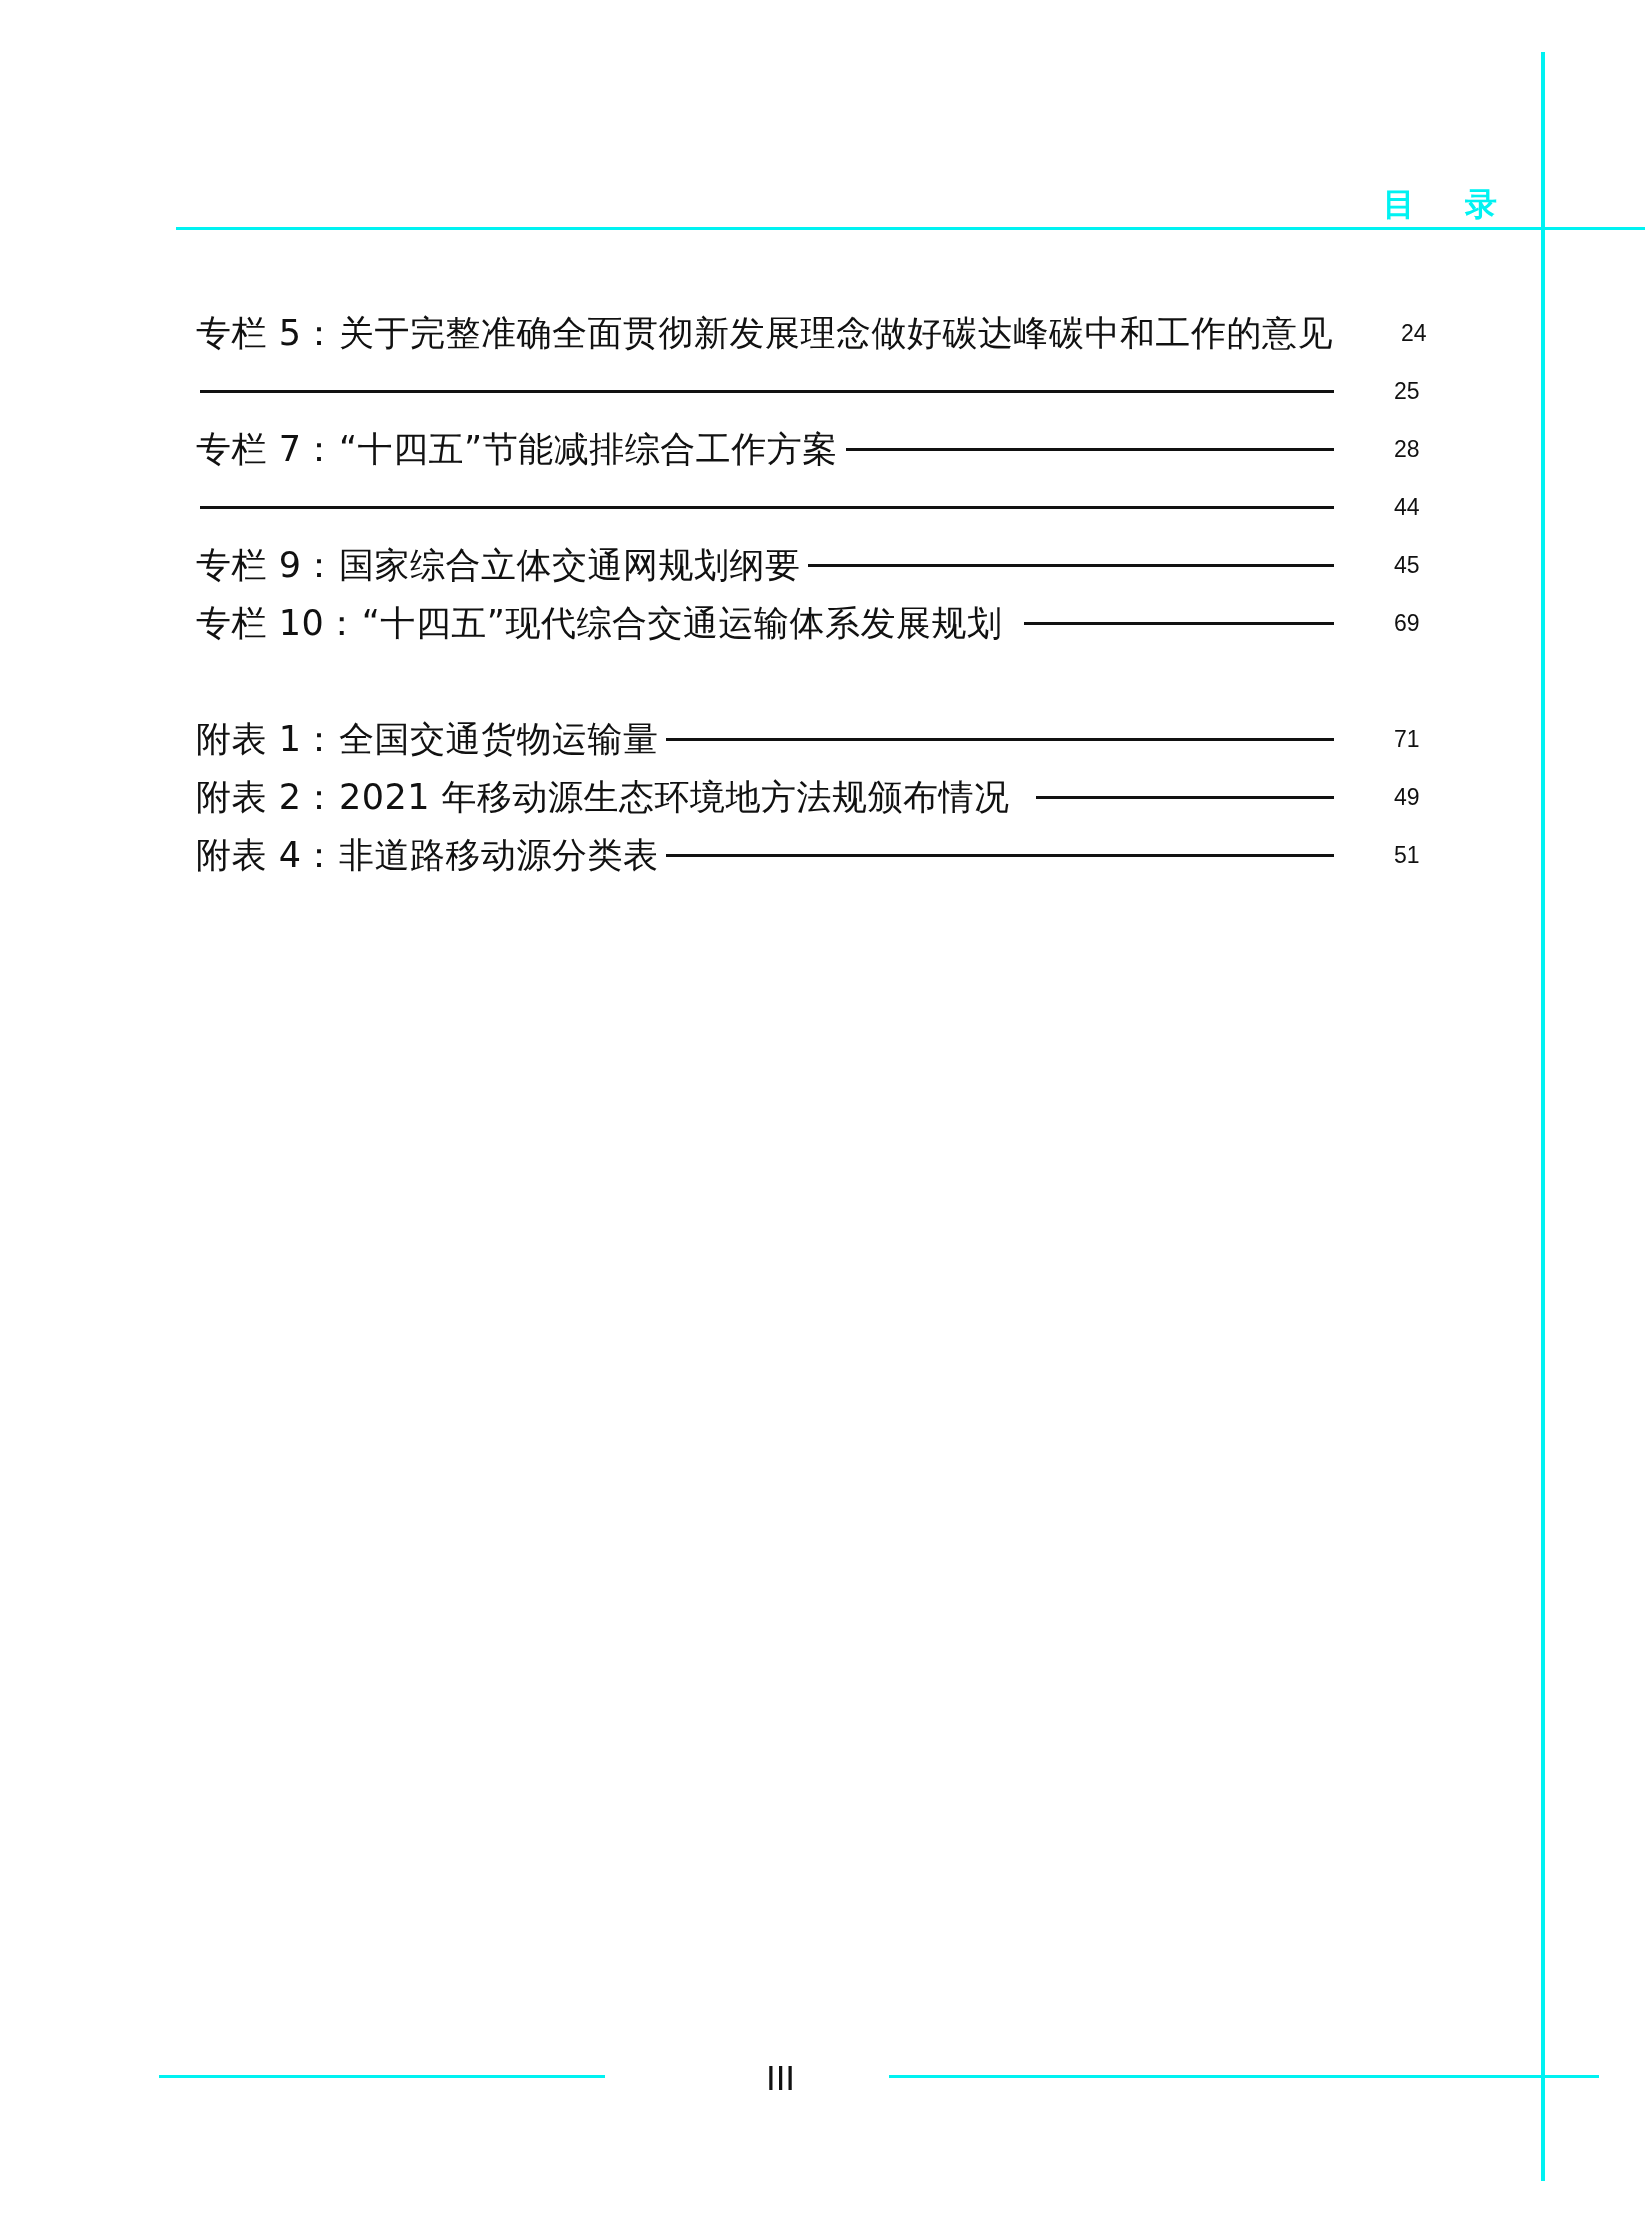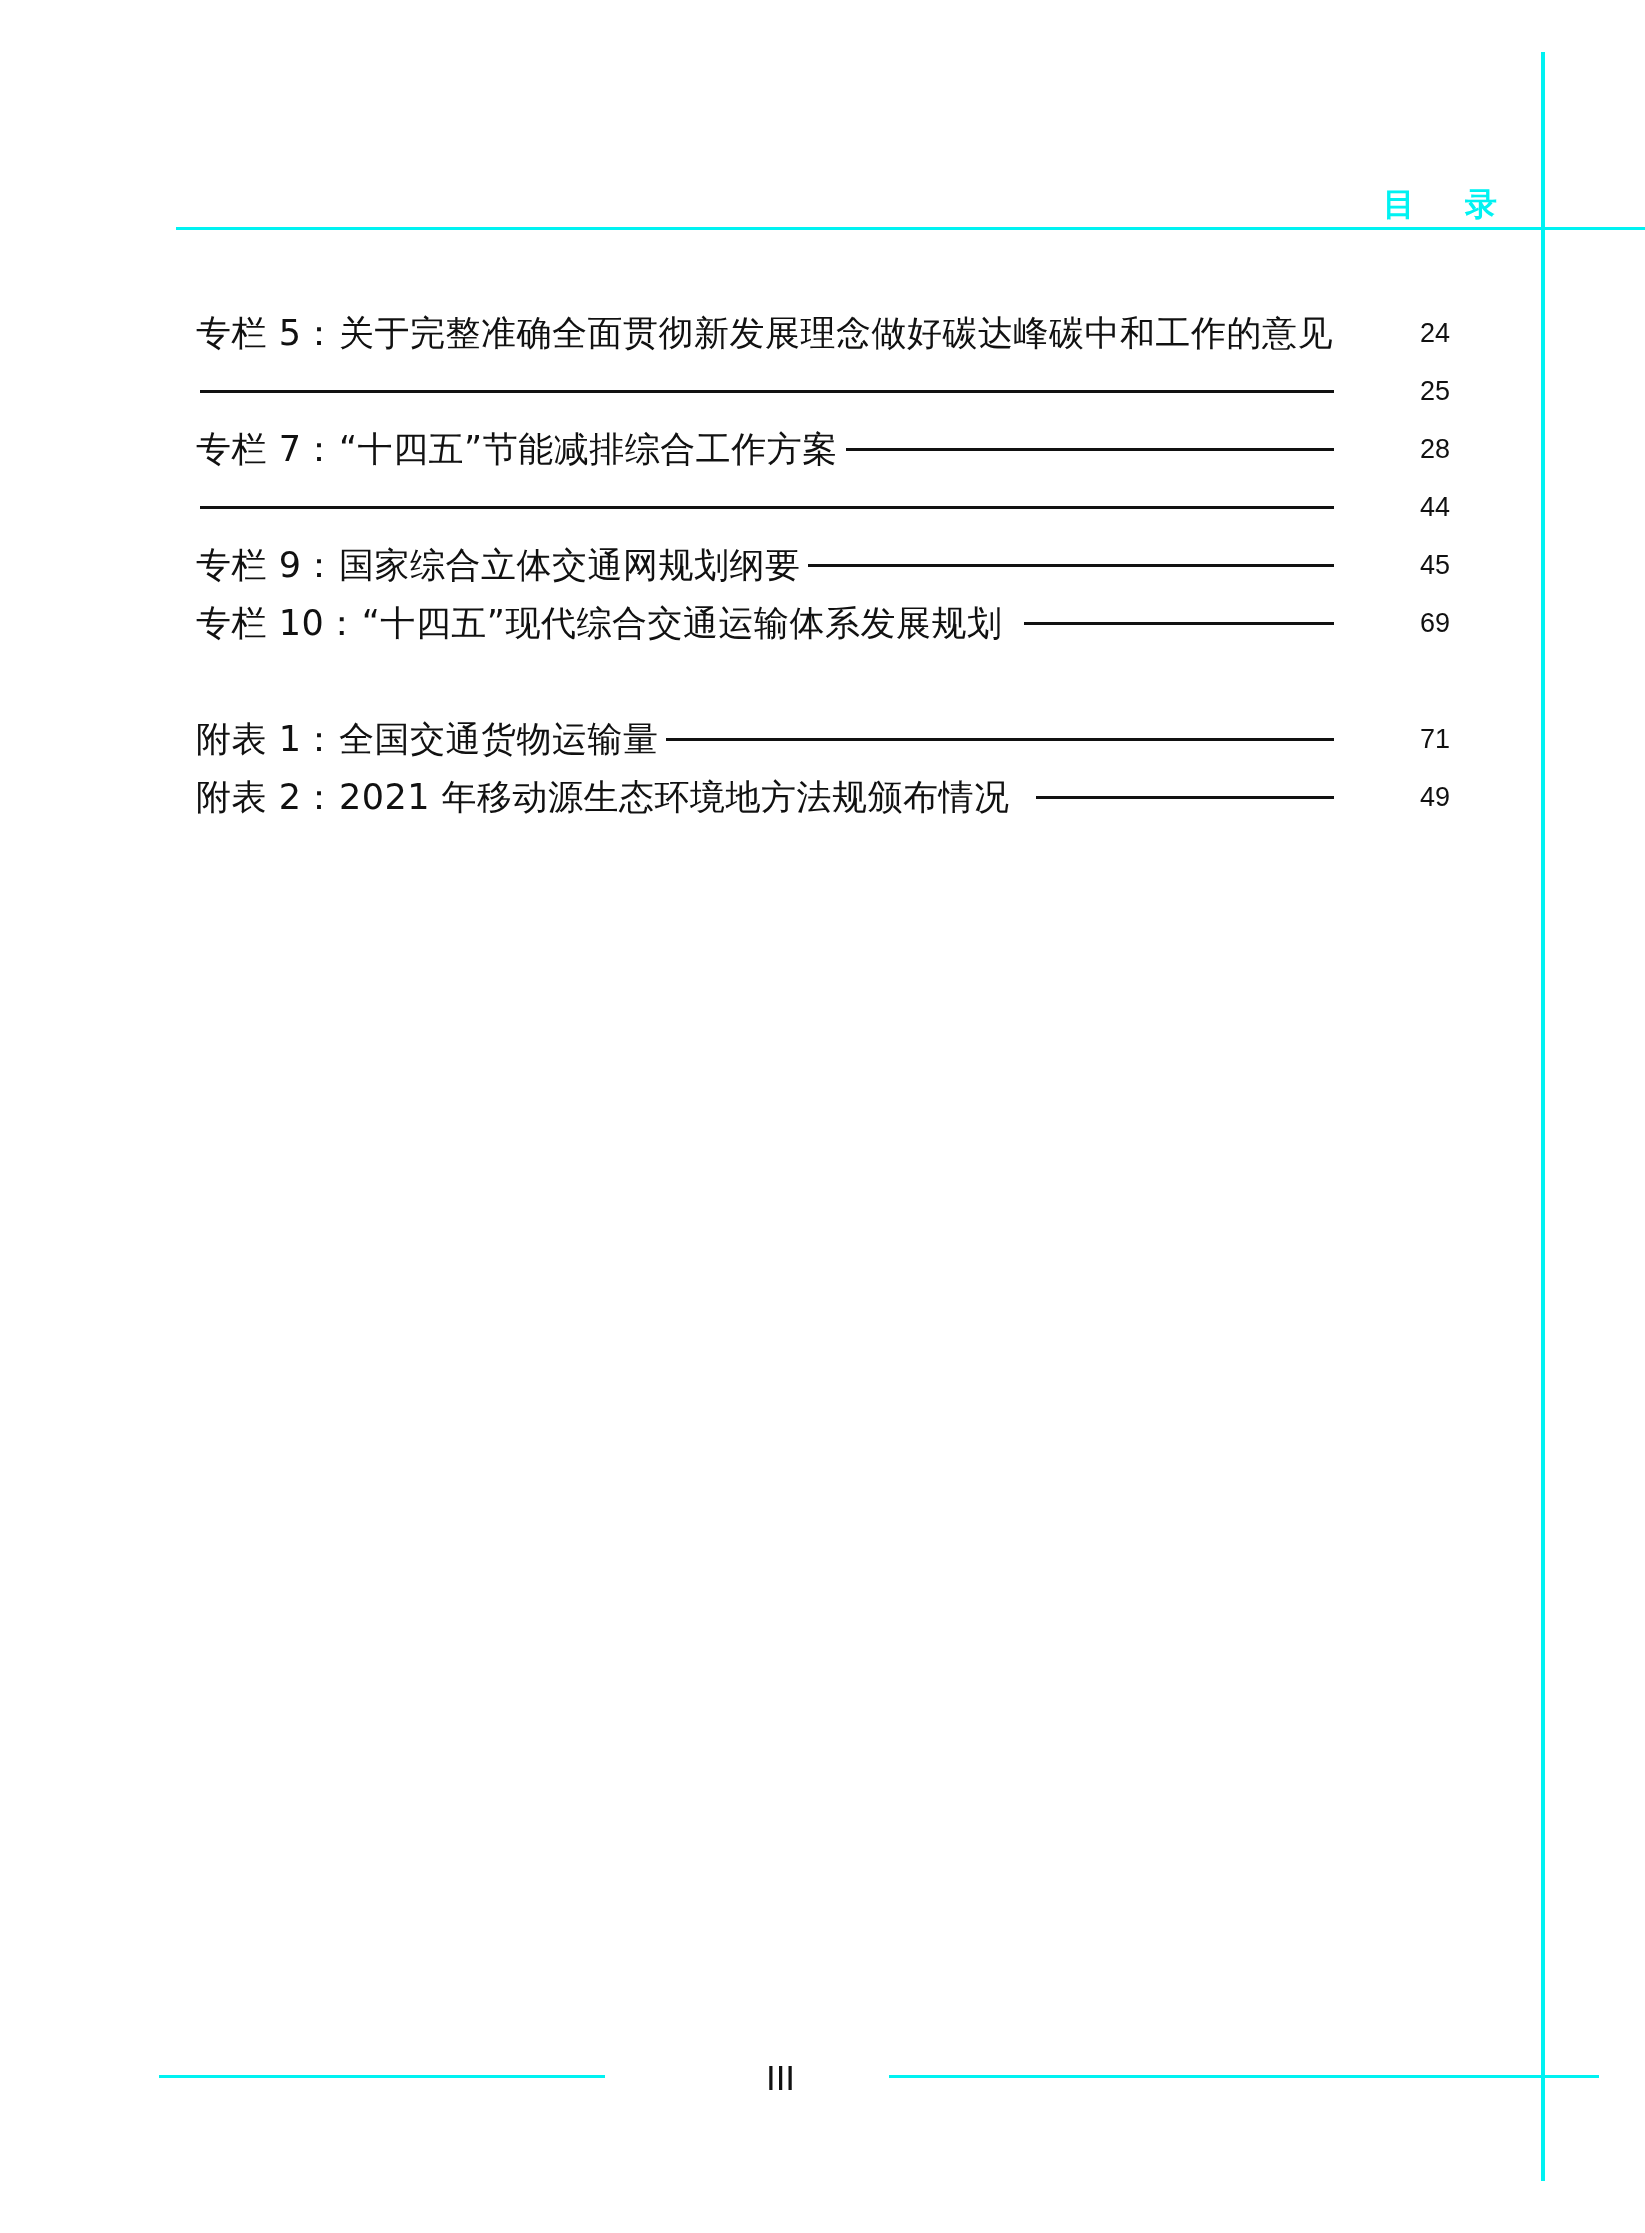--- a/index.html
+++ b/index.html
@@ -9,21 +9,21 @@
   .hline-top { position: absolute; left: 176px; top: 227px; width: 1470px; height: 3px; background: #00f2f2; }
   .header-title { position: absolute; left: 1383px; top: 185px; width: 114px; height: 40px;
                   display: flex; justify-content: space-between; align-items: center;
                   color: #00f2f2; font-size: 32px; font-weight: bold; }
   .toc { position: absolute; left: 196px; top: 304px; width: 1254px; }
   .toc-row { position: relative; height: 58px; display: flex; align-items: center; }
   .toc-gap { height: 58px; }
   .toc-label { font-size: 35px; white-space: nowrap; letter-spacing: 0.5px; padding-right: 4px; }
   .toc-label .prefix { margin-right: 2px; }
   .toc-leader { flex: 1; height: 3px; background: #111; margin-left: 4px; margin-right: 60px; align-self: center; }
-  .toc-page { width: 56px; text-align: right; font-size: 27px; font-family: "Liberation Sans", sans-serif; }
+  .toc-page { width: 56px; font-size: 23px; font-family: "Liberation Sans", sans-serif; }
   .footer-line-left { position: absolute; left: 159px; top: 2075px; width: 446px; height: 3px; background: #00f2f2; }
   .footer-line-right { position: absolute; left: 889px; top: 2075px; width: 710px; height: 3px; background: #00f2f2; }
   .footer-page { position: absolute; left: 721px; top: 2058px; width: 119px; text-align: center;
                  font-size: 35px; font-family: "Liberation Sans", sans-serif; letter-spacing: 0; }
 </style>
 </head>
 <body>
 
 <div class="vline"></div>
 <div class="hline-top"></div>
@@ -68,18 +68,23 @@
   <div class="toc-row">
     <span class="toc-label"><span class="prefix">附表 1：</span><span>全国交通货物运输量</span></span>
     <span class="toc-leader"></span>
     <span class="toc-page">71</span>
   </div>
   <div class="toc-row">
     <span class="toc-label"><span class="prefix">附表 2：</span><span>2021 年移动源生态环境地方法规颁布情况</span></span>
     <span class="toc-leader" style="margin-left:22px"></span>
     <span class="toc-page">49</span>
   </div>
+  <div class="toc-row">
+    <span class="toc-label"><span class="prefix">附表 4：</span><span>非道路移动源分类表</span></span>
+    <span class="toc-leader"></span>
+    <span class="toc-page">51</span>
+  </div>
 </div>
 
 <div class="footer-line-left"></div>
 <div class="footer-page">III</div>
 <div class="footer-line-right"></div>
 
 
 </body></html>

